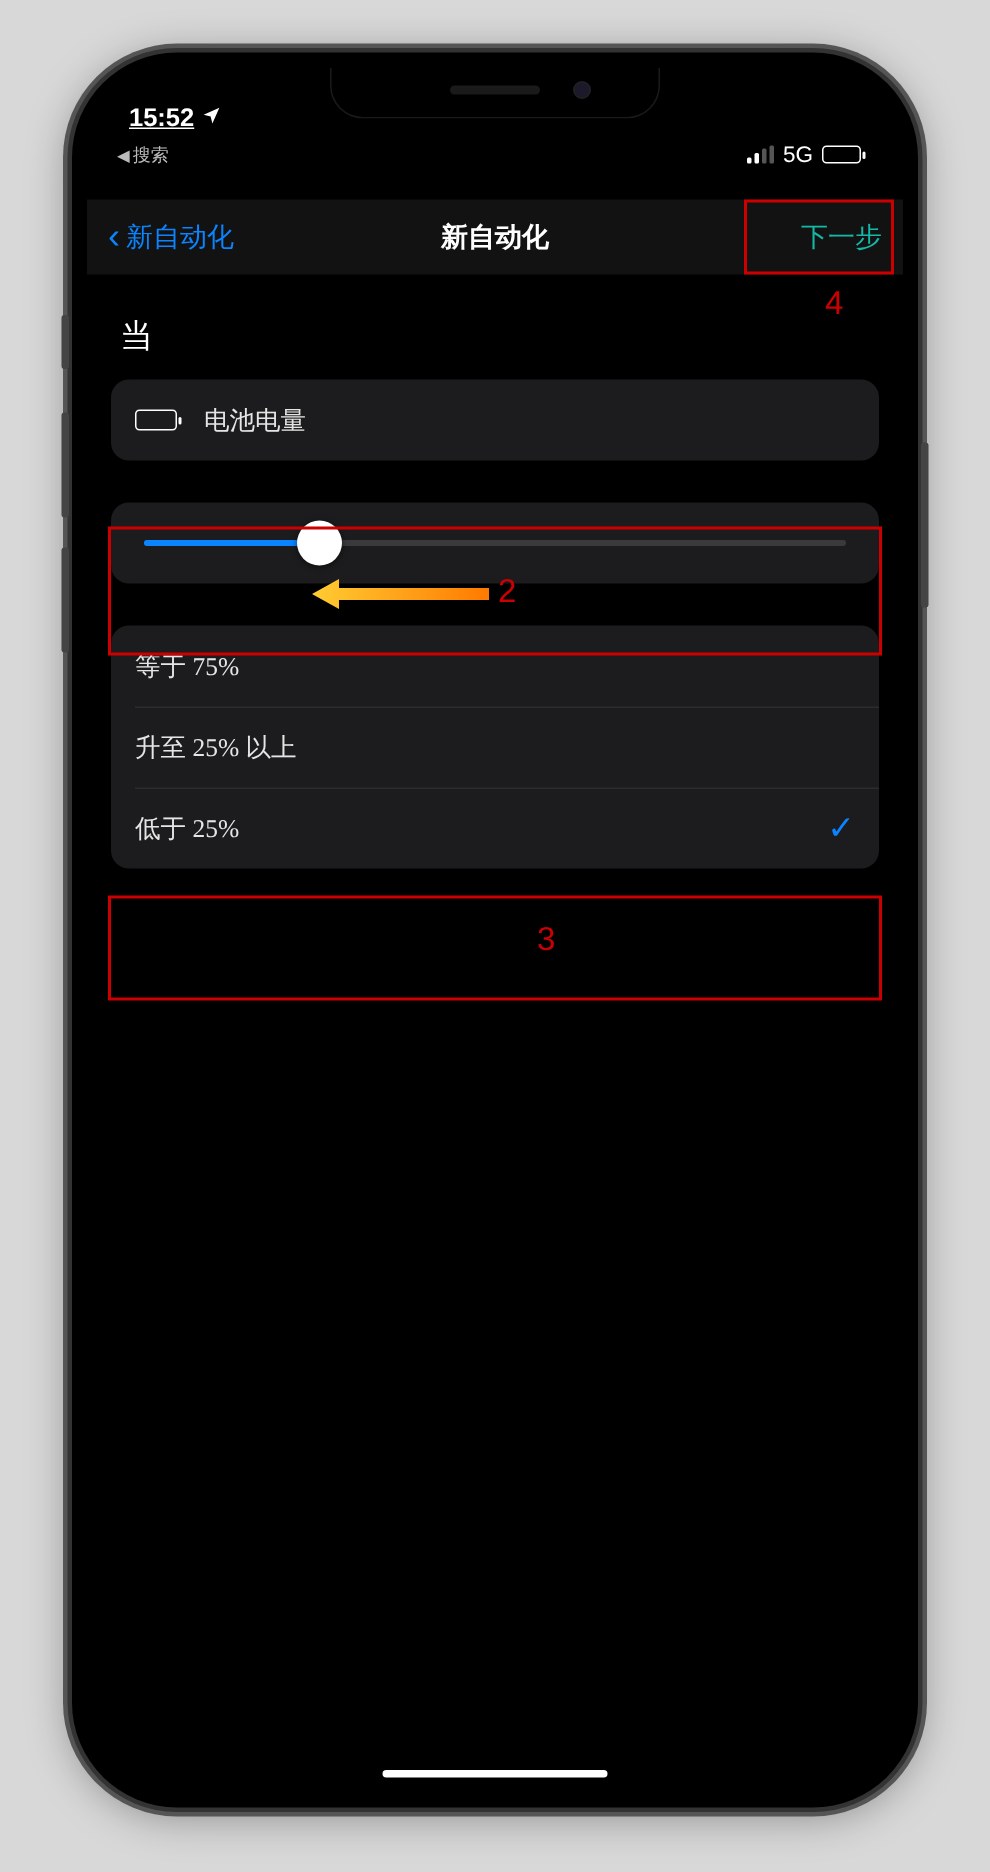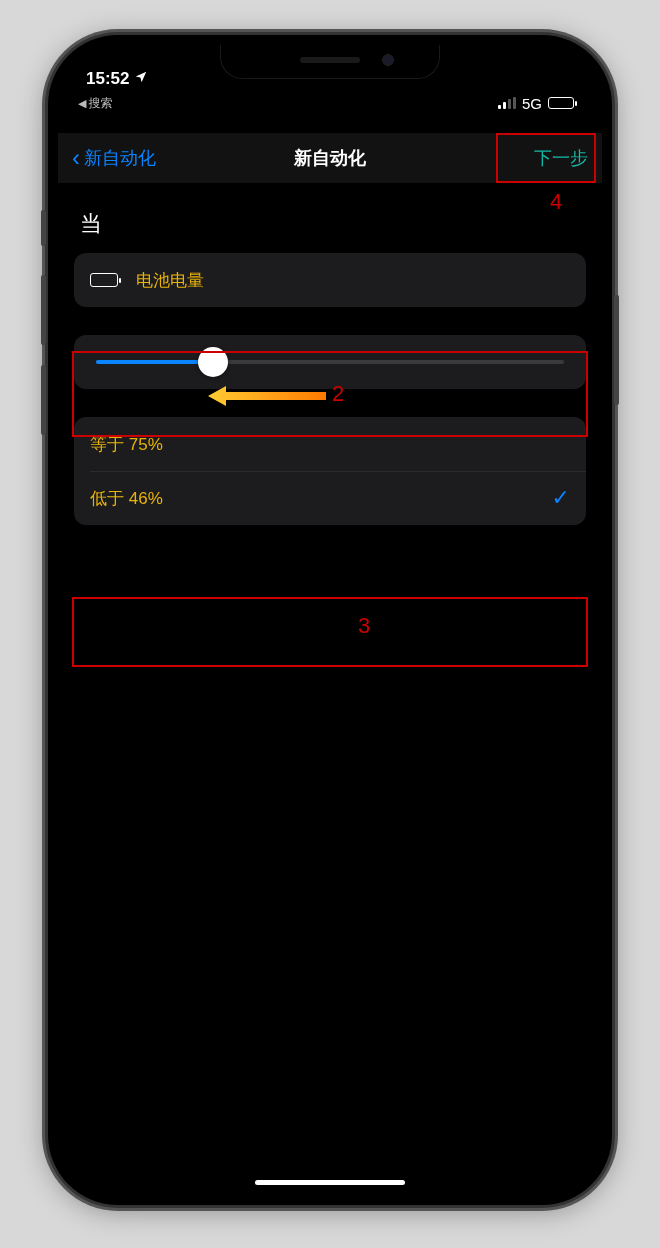--- a/index.html
+++ b/index.html
@@ -59,21 +59,21 @@
 
   .status-bar {
     height: 54px;
     display: flex;
     justify-content: space-between;
     align-items: center;
     padding: 14px 28px 0;
     font-size: 17px;
     font-weight: 600;
   }
-  .status-left { display:flex; align-items:center; gap:5px; }
+  .status-left { display:flex; align-items:center; gap:5px;text-decoration:underline; }
   .status-right { display:flex; align-items:center; gap:6px;margin-top:48px; }
   .location-arrow { display:inline-block; }
   .back-app {
     position:absolute; left:20px; top:50px;
     font-size:12px; color:#bbb; display:flex; align-items:center; gap:2px;
   }
   .back-app .tri { font-size:11px; }
 
   .signal-bars { display:flex; gap:2px; align-items:flex-end; height:12px;}
   .signal-bars span { width:3px; background:#fff; border-radius:1px;}
@@ -99,21 +99,21 @@
   .nav-title { color:#fff; font-size:18px; font-weight:600; position:absolute; left:0; right:0; text-align:center; pointer-events:none;}
   .nav-next { color:#14b8a6; font-size:18px; }
 
   .content { padding: 14px 16px; }
   .section-label { font-size:22px; font-weight:400; margin:12px 0 14px 6px; color:#fff;}
   .cell-group { background:#1c1c1e; border-radius:12px; overflow:hidden; margin-bottom:28px;}
   .cell { display:flex; align-items:center; min-height:54px; padding:0 16px; position:relative;}
   .cell + .cell::before {
     content:""; position:absolute; left:16px; right:0; top:0; height:1px; background:#2c2c2e;
   }
-  .cell .label { font-size:17px; color:#eab308;}
+  .cell .label { font-size:17px; color:#e5e5e5;font-family:Liberation Serif, serif;}
   .battery-icon {
     width:28px;height:14px;border:1.5px solid #fff;border-radius:3px;
     position:relative; margin-right:18px;
   }
   .battery-icon::after{content:"";position:absolute;right:-4px;top:3.5px;width:2px;height:5px;background:#fff;border-radius:1px;}
   .battery-icon .f{height:100%;width:80%;background:#fff;border-radius:1.5px;}
 
   .slider-cell { padding:22px 22px; }
   .slider-track {
     position:relative; height:4px; background:#3a3a3c; border-radius:2px;
@@ -206,21 +206,24 @@
             <div class="slider-thumb"></div>
           </div>
         </div>
       </div>
 
       <div class="cell-group">
         <div class="cell">
           <span class="label">等于 75%</span>
         </div>
         <div class="cell">
-          <span class="label">低于 46%</span>
+          <span class="label">升至 25% 以上</span>
+        </div>
+        <div class="cell">
+          <span class="label">低于 25%</span>
           <span class="check">✓</span>
         </div>
       </div>
     </div>
 
     <div class="home-indicator"></div>
 
     <div class="annot-box" style="left:438px; top:88px; width:100px; height:50px;"></div>
     <div class="annot-num" style="left:492px; top:144px;">4</div>
 

